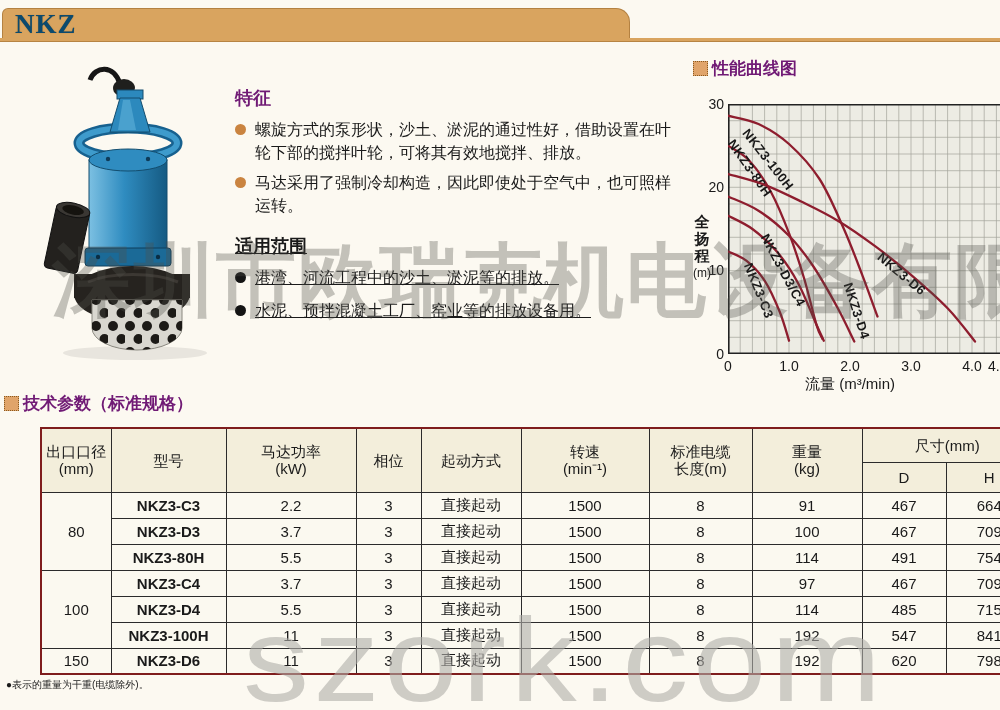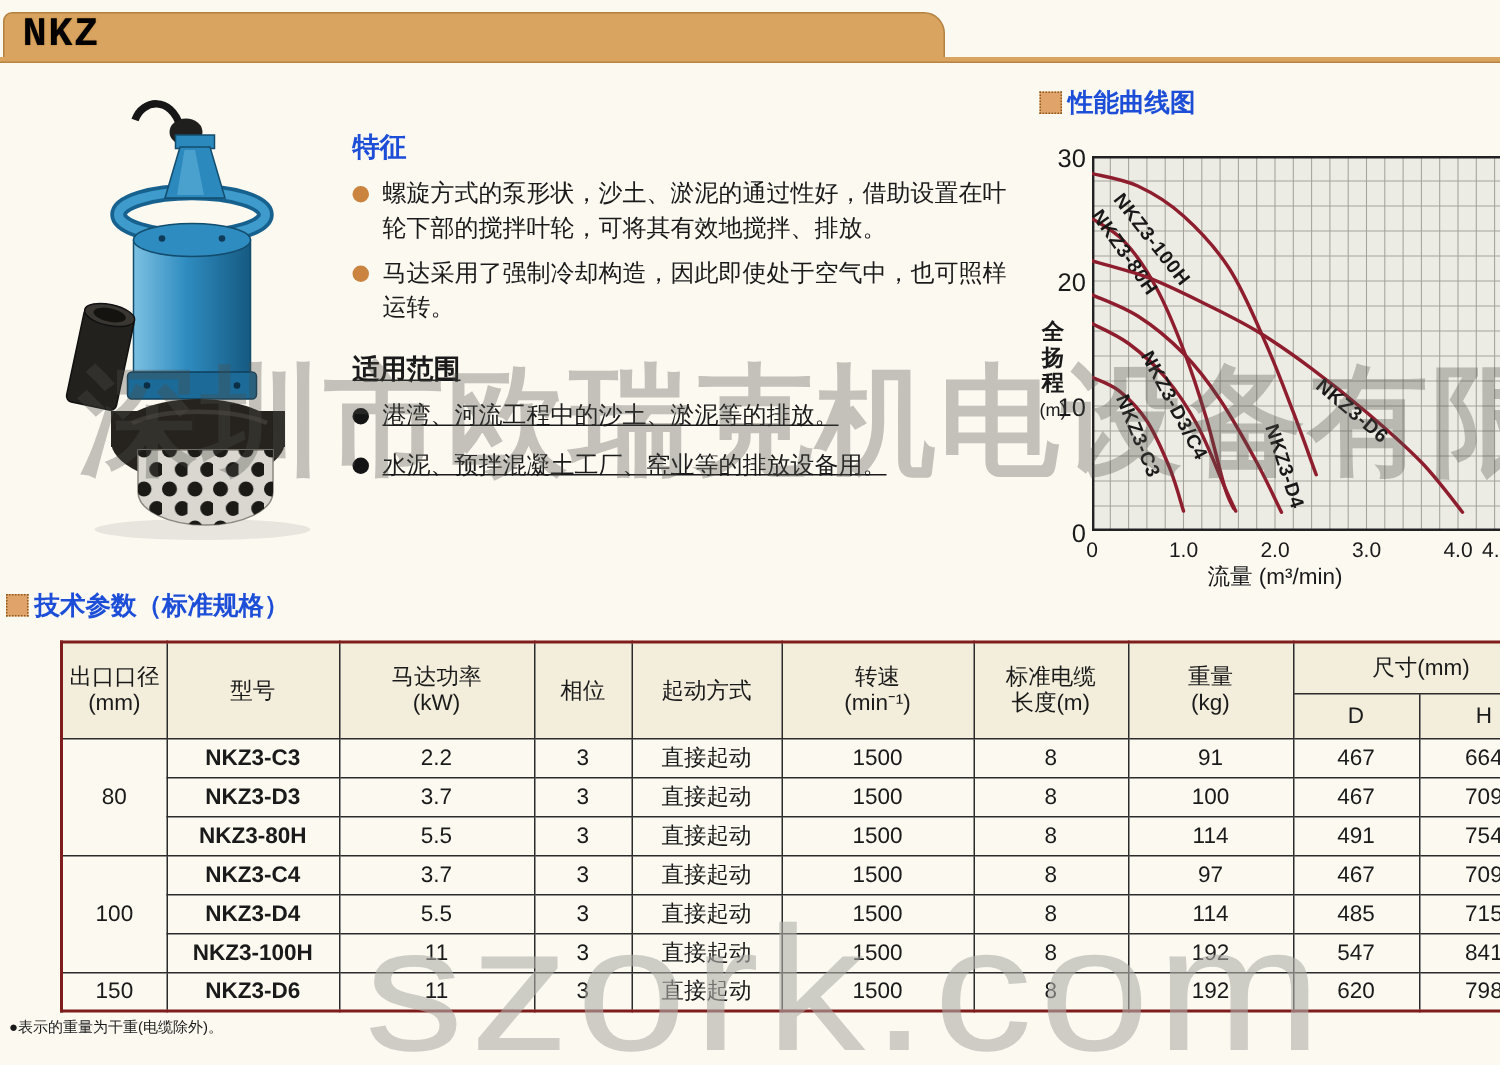--- a/index.html
+++ b/index.html
@@ -11,46 +11,46 @@
   }
   .abs{position:absolute;}
 
   
   .tab{
     left:2px;top:8px;width:628px;height:31px;
     background:#d9a45f;border:1px solid rgba(150,100,40,.55);
     border-radius:6px 14px 0 0;box-sizing:border-box;
   }
   .tab .model{
-    font-family:Liberation Mono, monospace;font-weight:bold;
-    font-size:27px;color:#000000;letter-spacing:1px;
+    font-family:Liberation Serif, serif;font-weight:bold;
+    font-size:27px;color:#0c4a6e;letter-spacing:1px;
     padding:0 0 0 12px;line-height:30px;display:block;
     text-shadow:0 0 1px rgba(120,80,20,.6);
   }
   .rule{left:0;top:38px;width:1000px;height:3px;background:#d9a45f;border-bottom:1px solid rgba(150,100,40,.5);}
 
   
   .sec{width:448px;}
   .sec h3{margin:0 0 8px 0;font-size:18px;font-weight:bold;}
-  .gold{color:#1d4ed8;}
+  .gold{color:#701a75;}
   .sec ul{list-style:none;margin:0;padding:0;}
   .sec li{position:relative;padding-left:20px;font-size:16px;line-height:23px;margin-bottom:7px;}
   .sec li .bullet{position:absolute;left:0;top:6px;width:11px;height:11px;border-radius:50%;}
   .b-tan{background:#ca8440;}
   .b-black{background:#141414;}
   .features{left:235px;top:86px;}
   .applications{left:235px;top:234px;text-decoration:underline;}
   .applications li{margin-bottom:9px;line-height:24px;}
 
   
   .chart-title{left:693px;top:57px;display:flex;align-items:center;font-size:17px;font-weight:bold;}
   .sq-icon{width:13px;height:13px;background:#e0a46a;border:1px dotted #8a5a20;display:inline-block;margin-right:4px;}
   .ylabel{left:692px;top:213px;width:20px;text-align:center;font-size:15px;line-height:17px;word-break:break-all;font-weight:bold;}
   .ylabel-unit{left:688px;top:266px;width:28px;text-align:center;font-size:12px;}
-  .ytick{left:688px;width:36px;text-align:right;font-size:17px;}
+  .ytick{left:688px;width:36px;text-align:right;font-size:14px;}
   .xtick{top:358px;width:40px;text-align:center;font-size:14px;}
   .xlabel{left:760px;top:375px;width:180px;text-align:center;font-size:15px;}
   #plot-svg{left:728px;top:104px;}
 
   
   .specs-title{left:4px;top:392px;display:flex;align-items:center;font-size:17px;font-weight:bold;}
   table.spec{
     position:absolute;left:5px;top:427px;width:992px;
     border-collapse:collapse;table-layout:fixed;
     font-size:15px;

